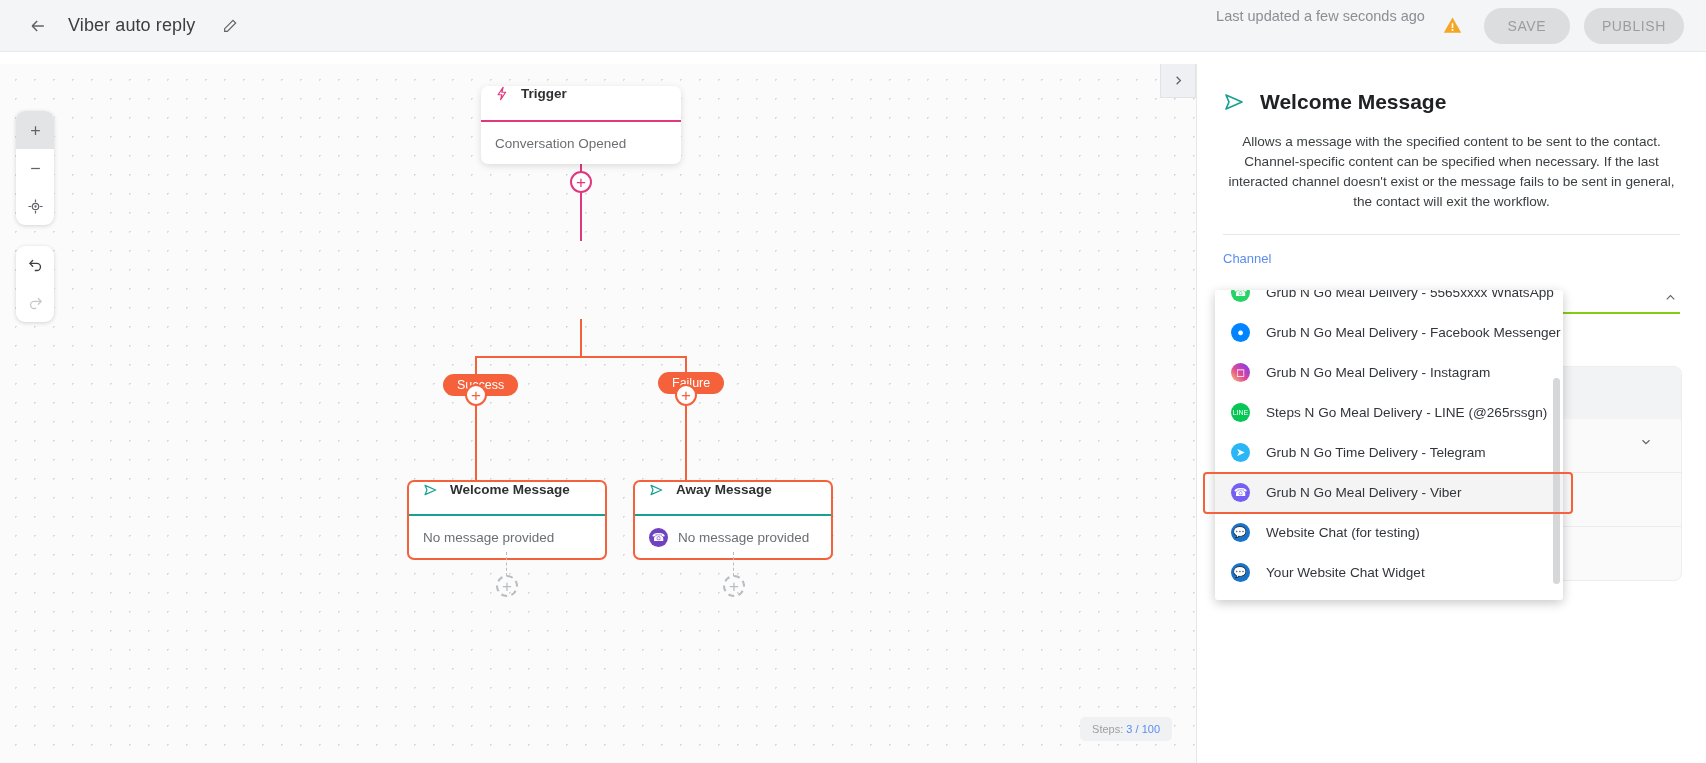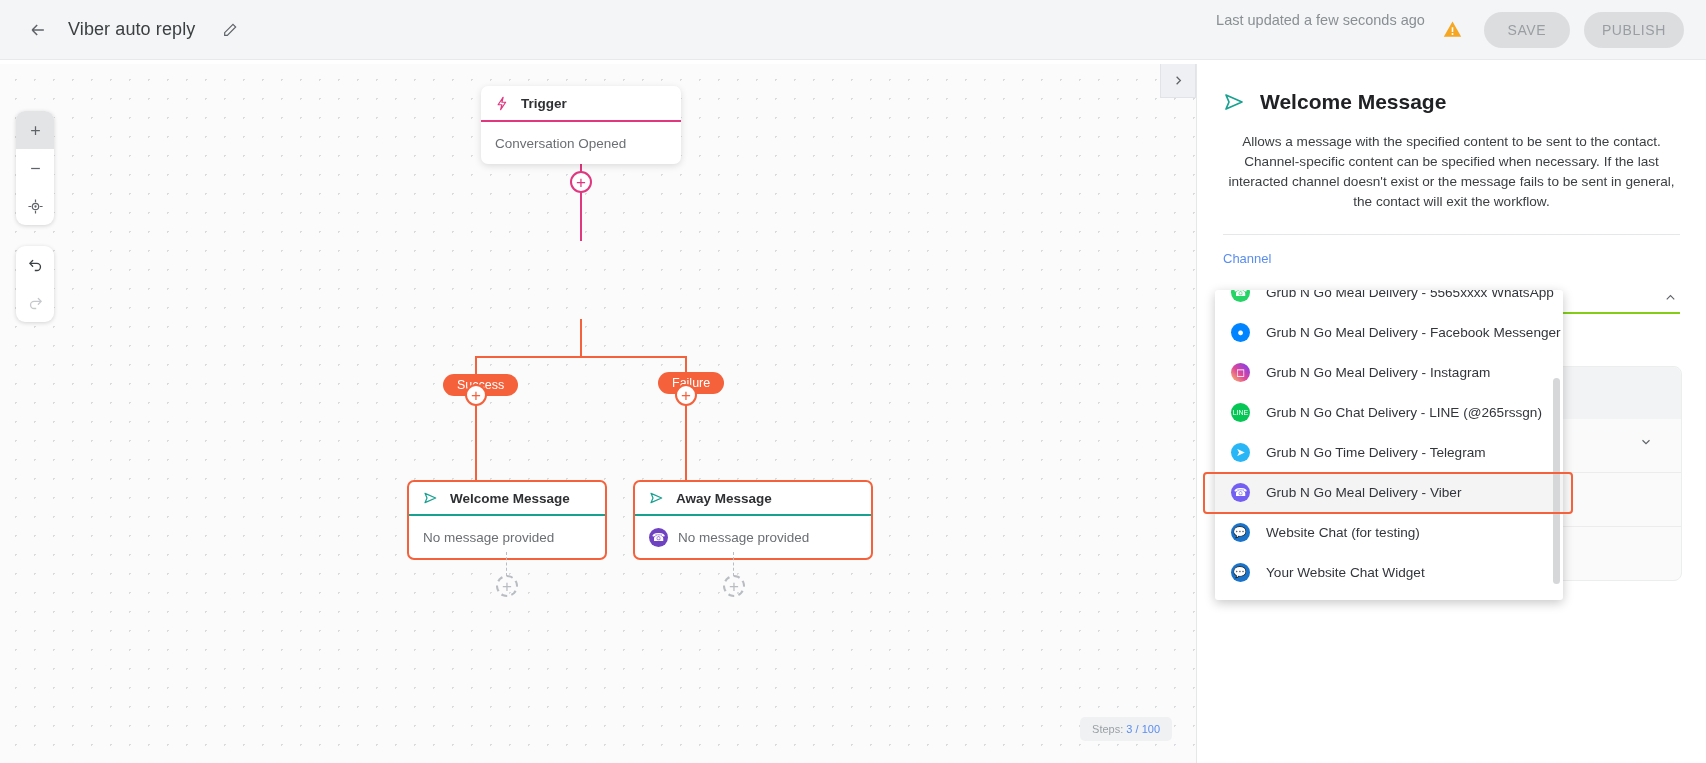--- a/index.html
+++ b/index.html
@@ -5,21 +5,21 @@
   * { box-sizing: border-box; margin: 0; padding: 0; }
   html, body {
     width: 1706px; height: 763px;
     font-family: "Liberation Sans", sans-serif;
     background: #ffffff; overflow: hidden;
   }
   #app { position: relative; width: 1706px; height: 763px; }
 
   
   .topbar {
-    position: absolute; left: 0; top: 0; width: 1706px; height: 60px;
+    position: absolute; left: 0; top: 0; width: 1706px; height: 52px;
     background: #f4f5f6; display: flex; align-items: center;
     border-bottom: 1px solid #e8e9ea;
   }
   .back-btn {
     margin-left: 22px; width: 32px; height: 32px; display: flex;
     align-items: center; justify-content: center; cursor: pointer;
     color: #5f6368;
   }
   .flow-title {
     margin-left: 14px; font-size: 18px; color: #3c4043; letter-spacing: .1px;
@@ -71,40 +71,40 @@
     justify-content: center; cursor: pointer; color: #3c4043;
   }
   .hist-btn.disabled { color: #c6c9cc; }
 
   
   .node {
     position: absolute; background: #fff; border-radius: 7px;
     box-shadow: 0 2px 7px rgba(0,0,0,.13); width: 200px;
   }
   .node-head {
-    display: flex; align-items: center; height: 36px; padding: 0 14px;
+    display: flex; align-items: flex-start; height: 36px; padding: 0 14px;
     border-bottom: 2px solid #ccc;
   }
   .node-head .nh-icon { margin-right: 11px; display: flex; align-items: center; }
   .node-head .nh-title { font-size: 13.5px; font-weight: bold; color: #2f3033; }
   .node-body {
     display: flex; align-items: center; height: 42px; padding: 0 14px;
     font-size: 13.5px; color: #6b6f73;
   }
   .node-body .nb-icon { margin-right: 10px; display: flex; align-items: center; }
   .node.selected { border: 2px solid #f4613a; box-shadow: none; }
   .node.selected .node-head { height: 34px; }
 
   #node-trigger { left: 481px; top: 22px; }
   #node-trigger .node-head { border-bottom-color: #e0377e; }
   #node-datetime { left: 481px; top: 177px; }
   #node-datetime .node-head { border-bottom-color: #f4613a; }
   #node-welcome { left: 407px; top: 416px; width: 200px; }
   #node-welcome .node-head { border-bottom-color: #18a091; }
-  #node-away { left: 633px; top: 416px; width: 240px; }
+  #node-away { left: 633px; top: 416px; width: 200px; }
   #node-away .node-head { border-bottom-color: #18a091; }
 
   
   .edge { position: absolute; background: #e0377e; }
   .edge-orange { position: absolute; background: #f4613a; }
   .plus-node {
     position: absolute; width: 22px; height: 22px; border-radius: 50%;
     background: #fff; border: 2px solid #e0377e; color: #e0377e;
     display: flex; align-items: center; justify-content: center;
     font-size: 17px; line-height: 1; cursor: pointer; font-weight: 300;
@@ -415,21 +415,21 @@
         <span class="dd-ico">
             <span class="ico-circle" style="background:linear-gradient(45deg,#fdc468,#df4996 45%,#7638fa);">◻</span>
           </span>
         <span>Grub N Go Meal Delivery - Instagram</span>
       </div>
 
       <div class="dd-item">
         <span class="dd-ico">
             <span class="ico-circle" style="background:#06c755;font-size:7px;">LINE</span>
           </span>
-        <span>Grub N Go Chat Delivery - LINE (@265rssgn)</span>
+        <span>Steps N Go Meal Delivery - LINE (@265rssgn)</span>
       </div>
 
       <div class="dd-item">
         <span class="dd-ico">
             <span class="ico-circle" style="background:#29b6f6;">➤</span>
           </span>
         <span>Grub N Go Time Delivery - Telegram</span>
       </div>
 
       <div class="dd-item highlight">

